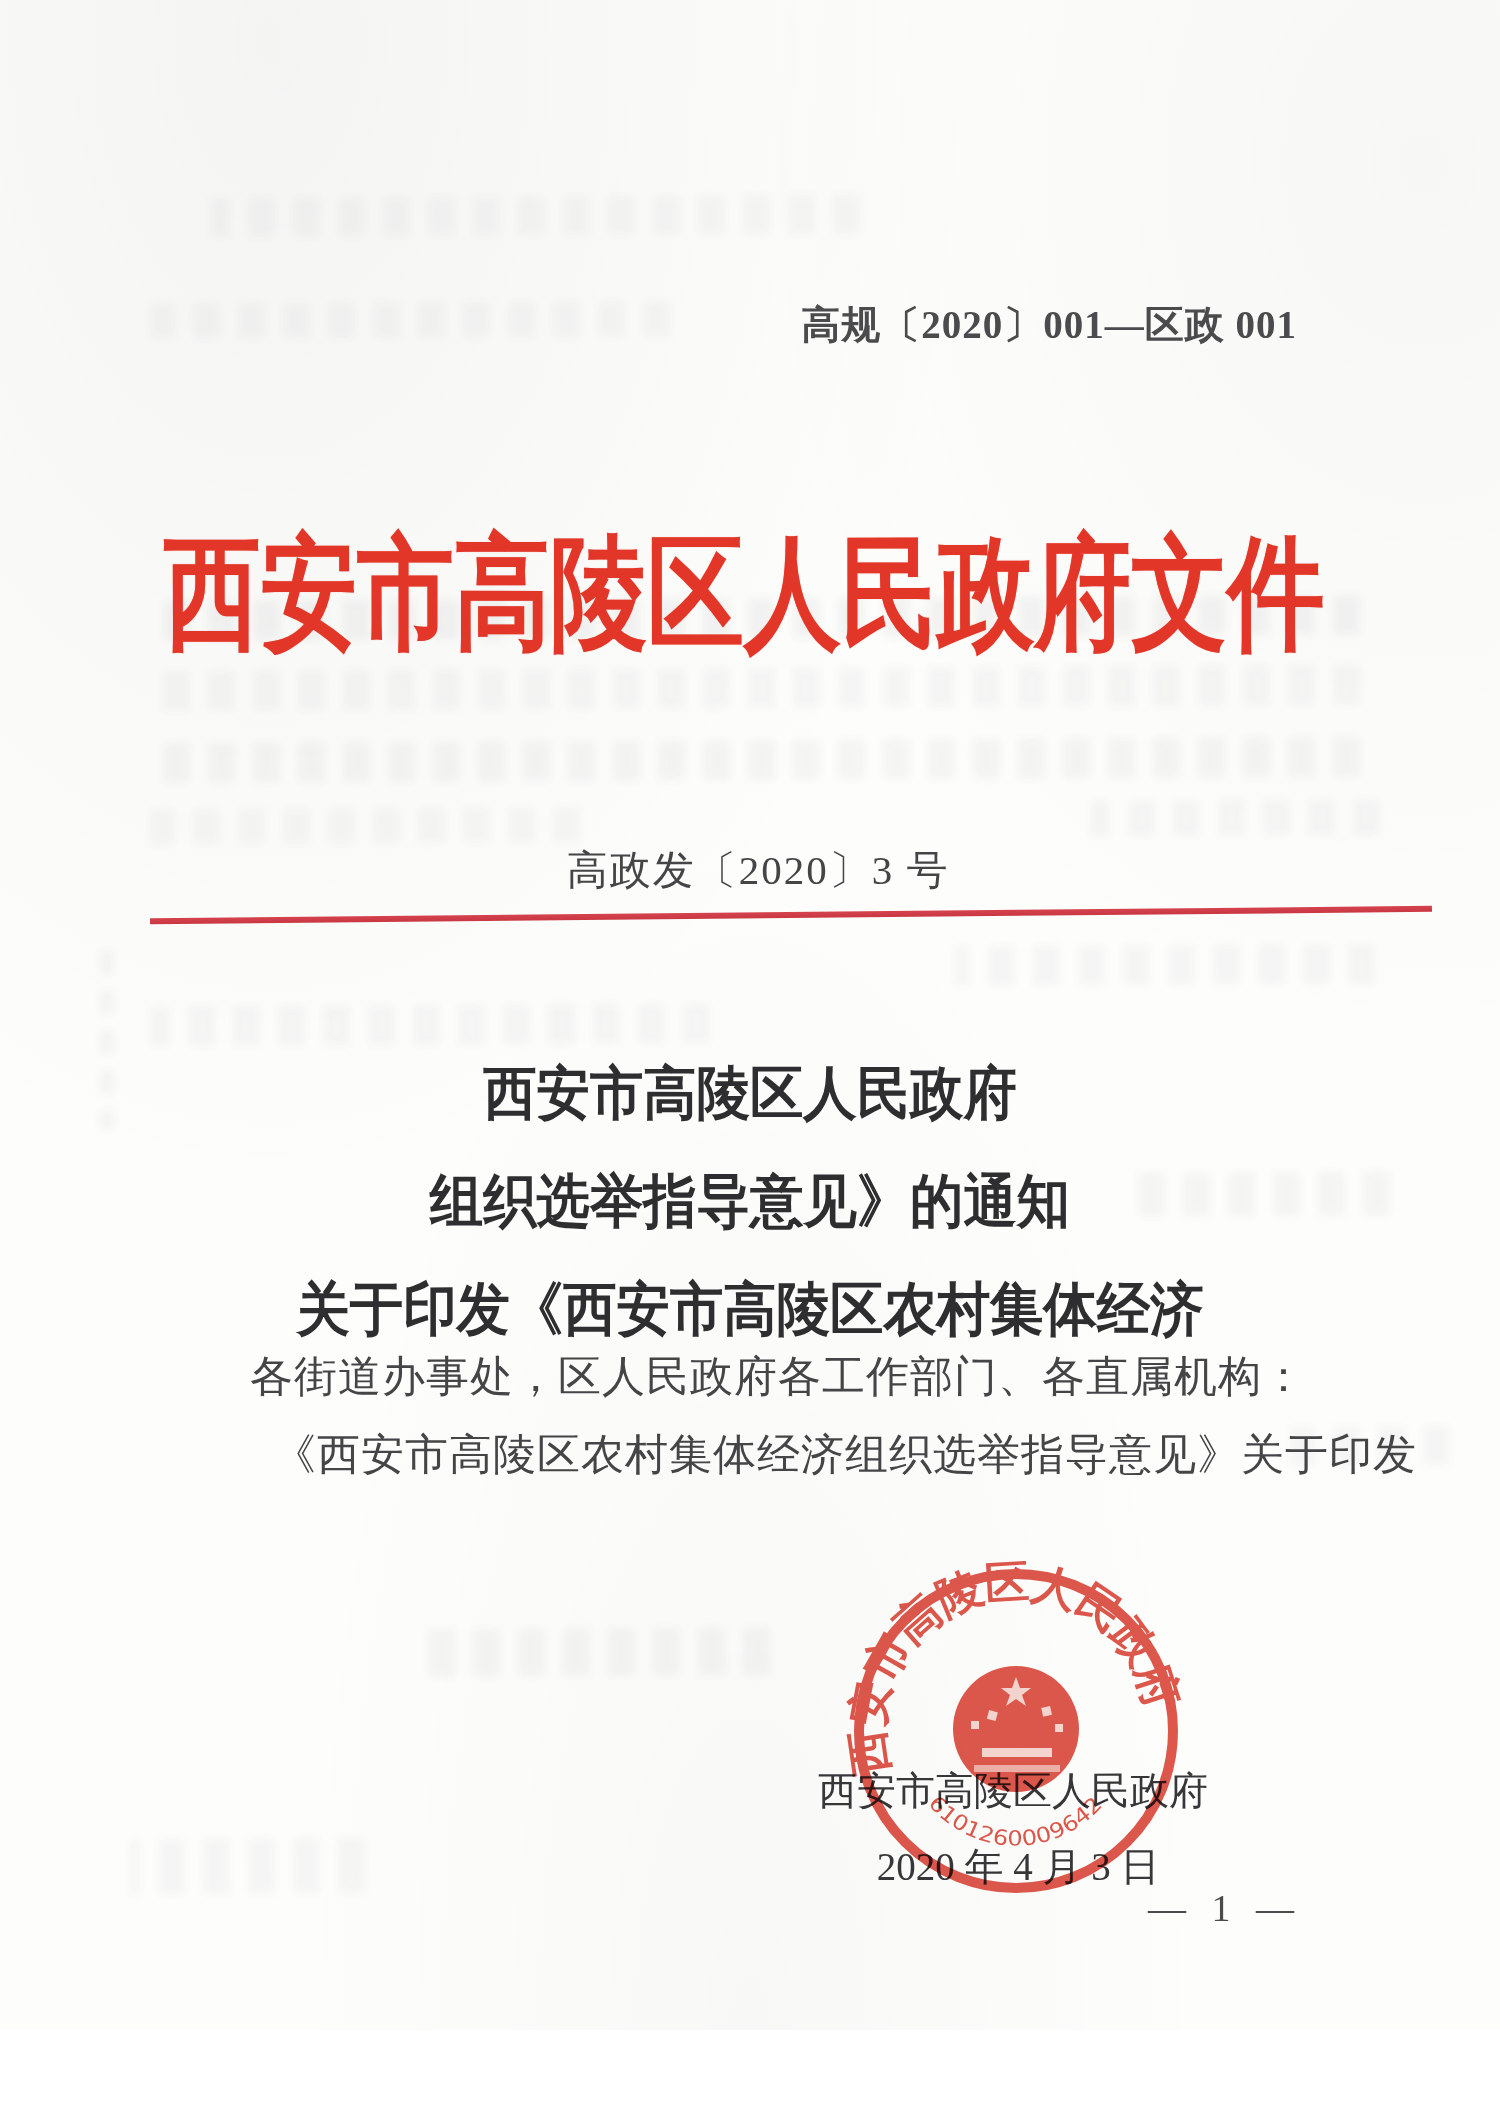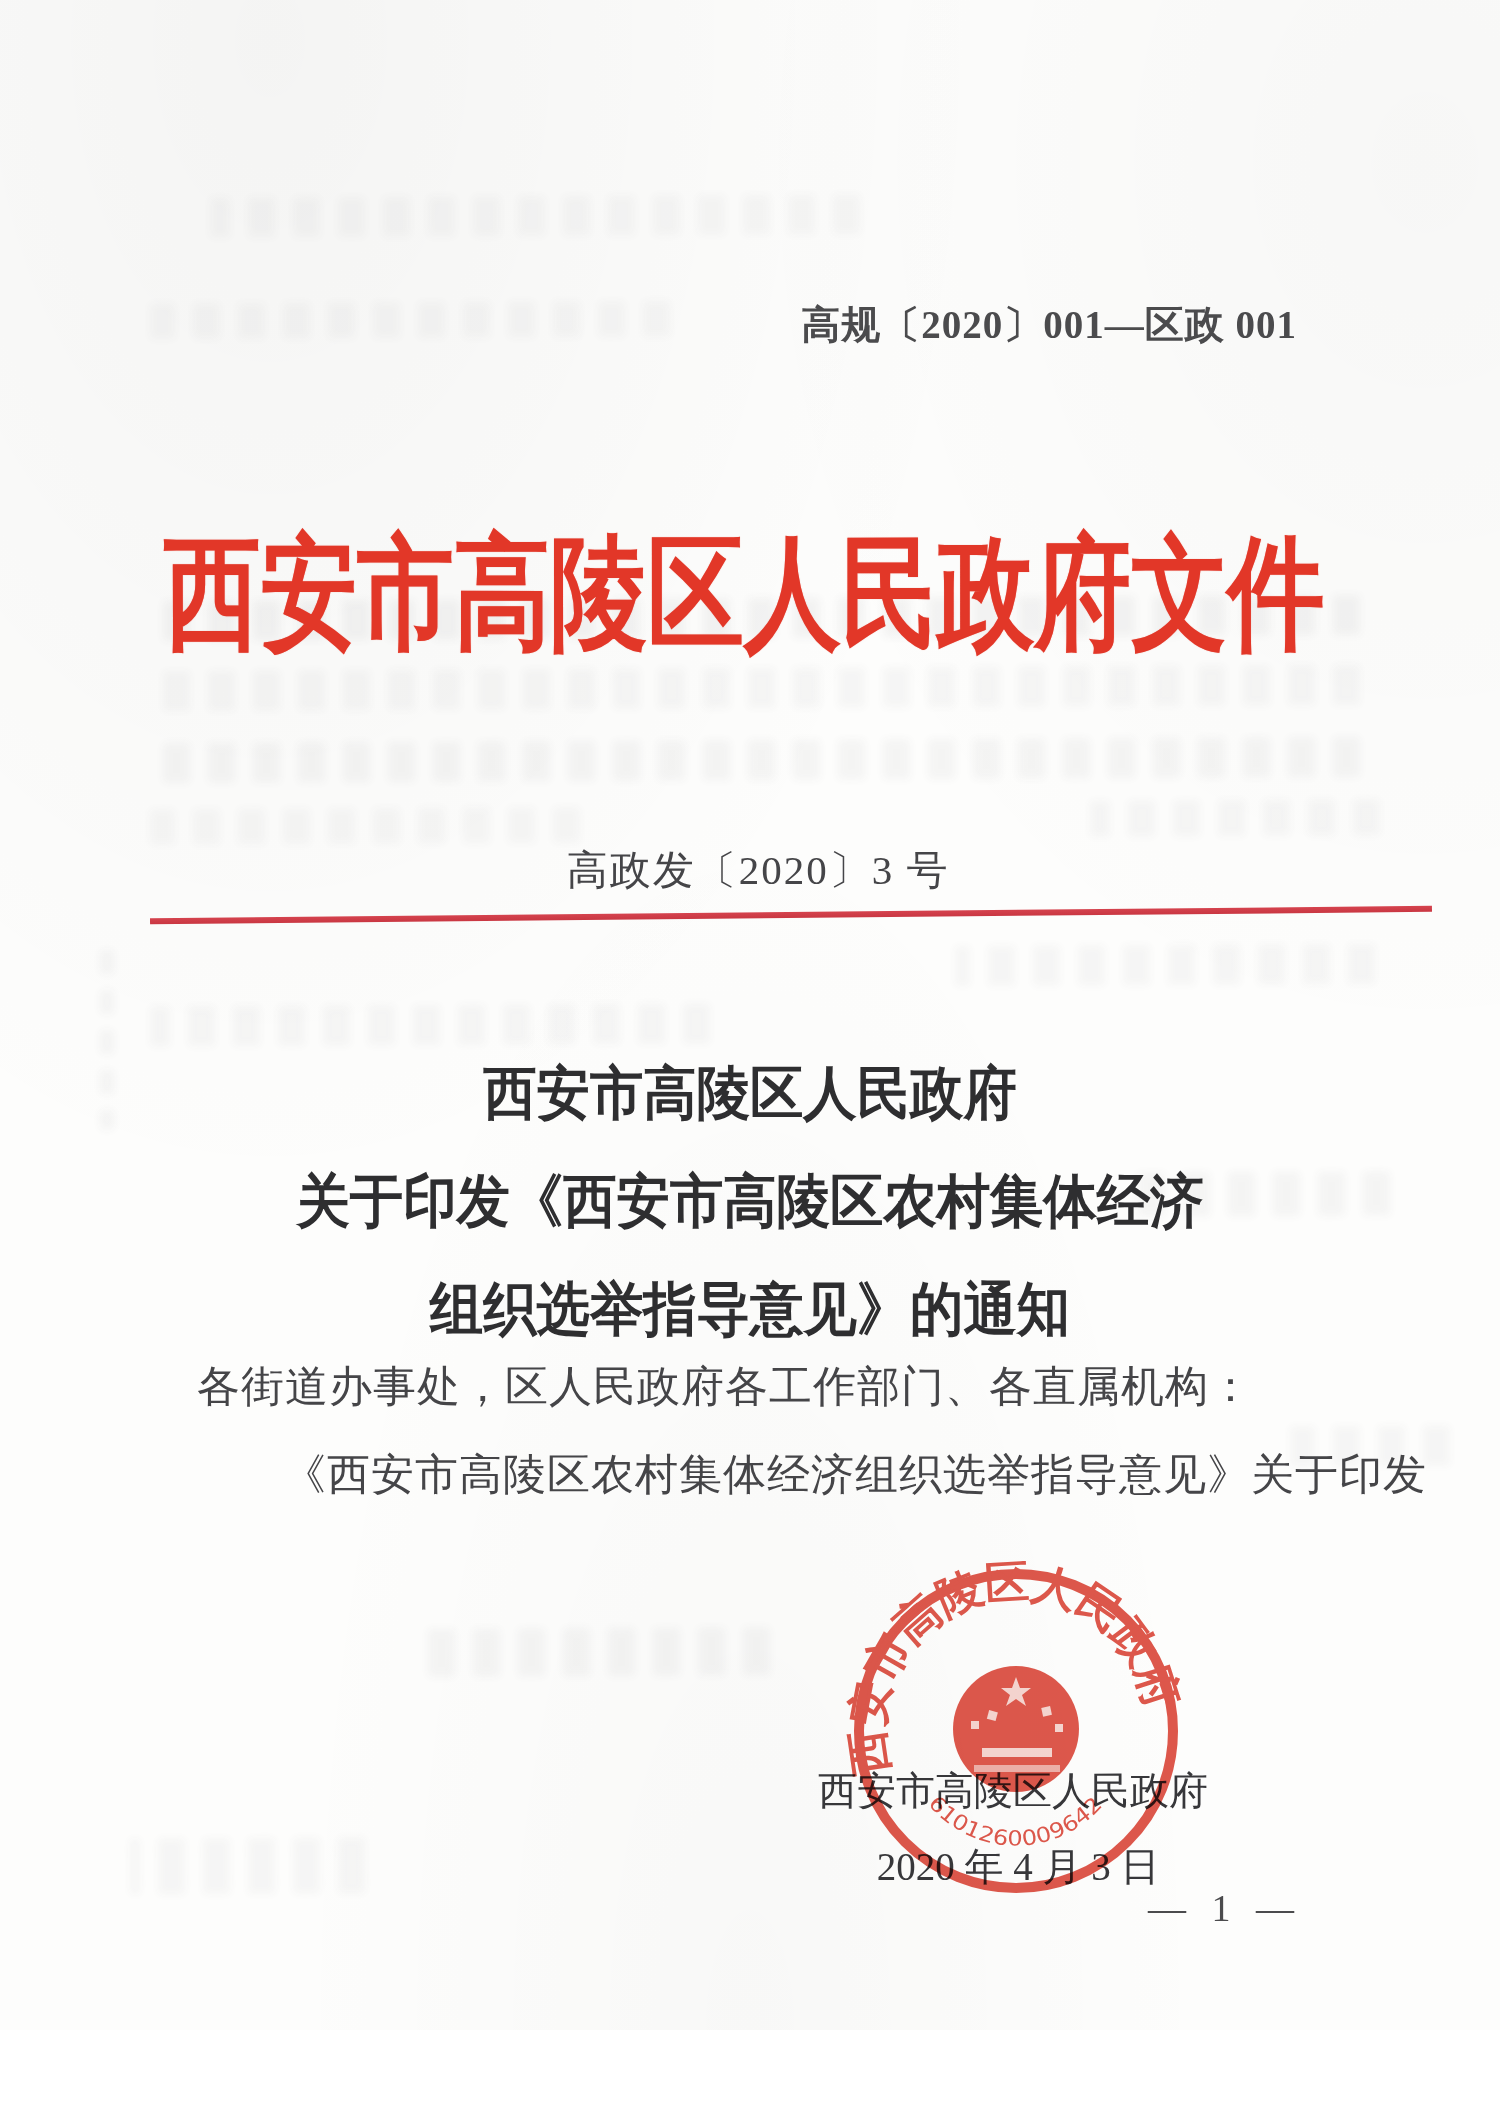--- a/index.html
+++ b/index.html
@@ -117,21 +117,21 @@
     position: absolute;
     top: 1336px;
     left: 183px;
     width: 1190px;
     z-index: 2;
     color: #454548;
     font-size: 43px;
     line-height: 74px;
     letter-spacing: 1px;
   }
-  .body-text p { margin: 14px; white-space: nowrap; }
+  .body-text p { margin: 4px; white-space: nowrap; text-align: center; }
   .body-text .indent { text-indent: 86px; }
 
   .signature {
     position: absolute;
     top: 1764px;
     left: 818px;
     width: 390px;
     text-align: center;
     font-size: 39px;
     color: #37373a;
@@ -197,22 +197,22 @@
   <div class="ref-number">高规〔2020〕001—区政 001</div>
 
   <h1 class="letterhead"><span class="squeeze">西安市高陵区人民政府文件</span></h1>
 
   <div class="doc-number">高政发〔2020〕3 号</div>
 
   <div class="red-rule"></div>
 
   <div class="doc-title">
     <span class="line"><span class="squeeze">西安市高陵区人民政府</span></span>
+    <span class="line"><span class="squeeze">组织选举指导意见》的通知</span></span>
     <span class="line"><span class="squeeze">关于印发《西安市高陵区农村集体经济</span></span>
-    <span class="line"><span class="squeeze">组织选举指导意见》的通知</span></span>
   </div>
 
   <div class="body-text">
     <p>各街道办事处，区人民政府各工作部门、各直属机构：</p>
     <p class="indent">《西安市高陵区农村集体经济组织选举指导意见》关于印发</p>
   </div>
 
   <div class="signature">西安市高陵区人民政府</div>
   <div class="sign-date">2020 年 4 月 3 日</div>
 

